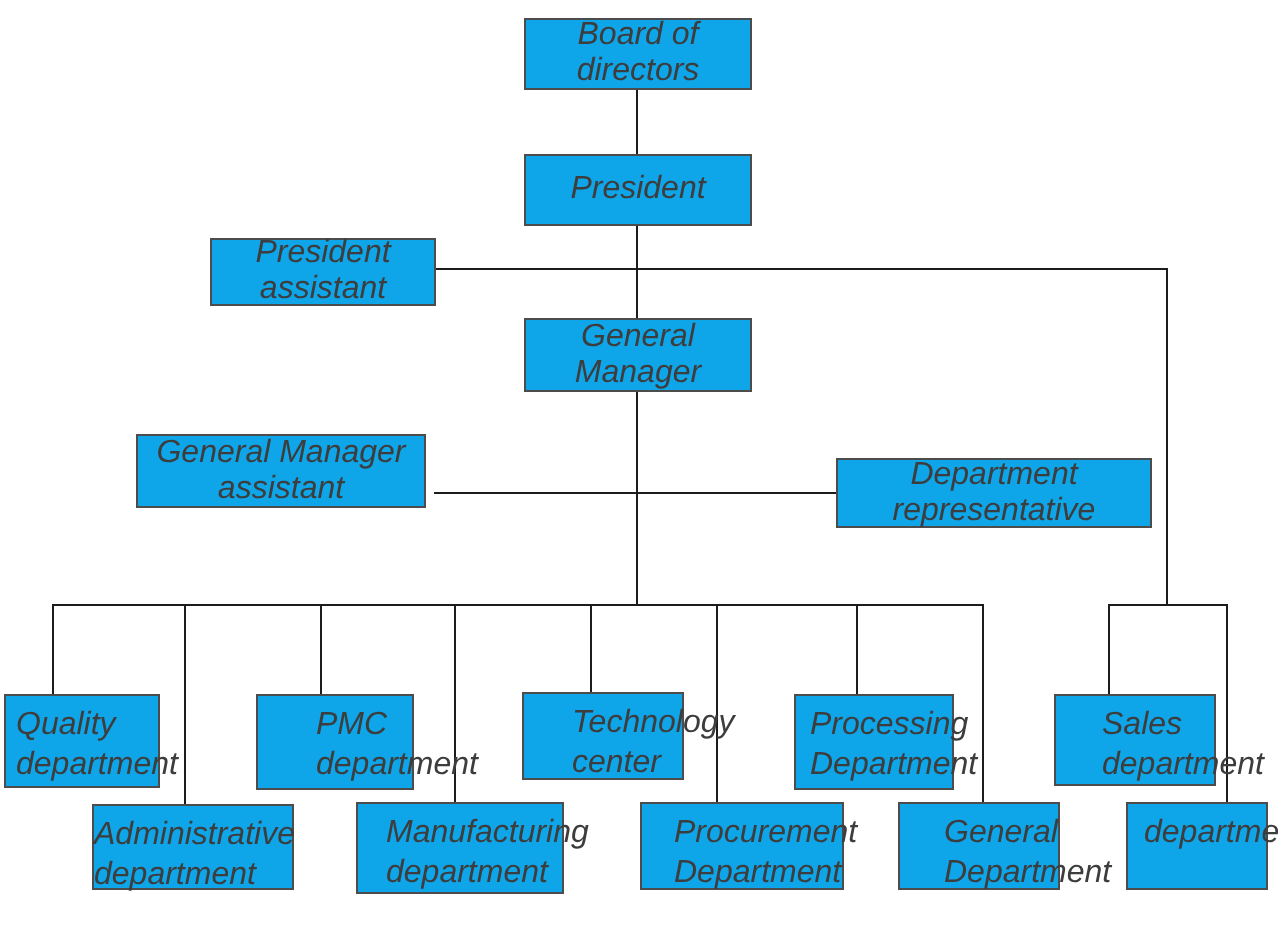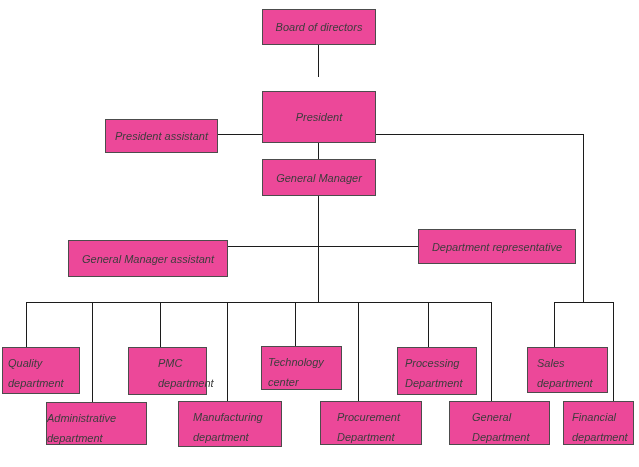--- a/index.html
+++ b/index.html
@@ -3,22 +3,22 @@
 <meta charset="utf-8">
 <style>
   html,body { margin:0; padding:0; background:#ffffff; }
   .canvas {
     position:relative; width:639px; height:467px; background:#ffffff;
     font-family:"Liberation Sans", sans-serif; font-style:italic;
     color:#3d3d3d; overflow:hidden;
   }
   .conn { position:absolute; background:#1c1c1c; z-index:1; }
   .node {
-    position:absolute; box-sizing:border-box; background:#ec4899;
-    border:1px solid #4c4c4c; font-size:11px; z-index:2;
+    position:absolute; box-sizing:border-box; background:#0ea5e9;
+    border:1px solid #4c4c4c; font-size:16px; z-index:2;
   }
   .single { display:flex; align-items:center; justify-content:center; text-align:center; }
   .multi  { padding-top:5px; }
   .multi span { display:block; line-height:20px; white-space:nowrap; }
 </style>
 </head>
 <body>
 
 <div class="canvas">
 
@@ -37,71 +37,70 @@
   <div class="conn" style="left:160px;top:302px;width:1px;height:45px"></div>
   <div class="conn" style="left:227px;top:302px;width:1px;height:99px"></div>
   <div class="conn" style="left:295px;top:302px;width:1px;height:44px"></div>
   <div class="conn" style="left:358px;top:302px;width:1px;height:99px"></div>
   <div class="conn" style="left:428px;top:302px;width:1px;height:45px"></div>
   <div class="conn" style="left:491px;top:302px;width:1px;height:99px"></div>
 
   <div class="node single" style="left:262px;top:9px;width:114px;height:36px">
     <span>Board of directors</span>
   </div>
-  <div class="node single" style="left:262px;top:91px;width:114px;height:52px">
+  <div class="node single" style="left:262px;top:77px;width:114px;height:36px">
     <span>President</span>
   </div>
   <div class="node single" style="left:262px;top:159px;width:114px;height:37px">
     <span>General Manager</span>
   </div>
   <div class="node single" style="left:105px;top:119px;width:113px;height:34px">
     <span>President assistant</span>
   </div>
-  <div class="node single" style="left:68px;top:240px;width:160px;height:37px">
+  <div class="node single" style="left:68px;top:217px;width:145px;height:37px">
     <span>General Manager assistant</span>
   </div>
   <div class="node single" style="left:418px;top:229px;width:158px;height:35px">
     <span>Department representative</span>
   </div>
 
   <div class="node multi" style="left:2px;top:347px;width:78px;height:47px;padding-left:5px">
     <span>Quality</span>
     <span>department</span>
   </div>
   <div class="node multi" style="left:128px;top:347px;width:79px;height:48px;padding-left:29px">
     <span>PMC</span>
     <span>department</span>
   </div>
-  <div class="node multi" style="left:261px;top:346px;width:81px;height:44px;padding-left:6px">
+  <div class="node multi" style="left:261px;top:346px;width:81px;height:44px;padding-left:24px">
     <span>Technology</span>
     <span>center</span>
   </div>
   <div class="node multi" style="left:397px;top:347px;width:80px;height:48px;padding-left:7px">
     <span>Processing</span>
     <span>Department</span>
   </div>
-  <div class="node multi" style="left:527px;top:347px;width:81px;height:46px;padding-left:9px">
+  <div class="node multi" style="left:527px;top:347px;width:81px;height:46px;padding-left:23px">
     <span>Sales</span>
     <span>department</span>
   </div>
 
   <div class="node multi" style="left:46px;top:402px;width:101px;height:43px;">
     <span>Administrative</span>
     <span>department</span>
   </div>
   <div class="node multi" style="left:178px;top:401px;width:104px;height:46px;padding-left:14px">
     <span>Manufacturing</span>
     <span>department</span>
   </div>
   <div class="node multi" style="left:320px;top:401px;width:102px;height:44px;padding-left:16px">
     <span>Procurement</span>
     <span>Department</span>
   </div>
-  <div class="node multi" style="left:449px;top:401px;width:101px;height:44px;padding-left:22px">
+  <div class="node multi" style="left:449px;top:401px;width:81px;height:44px;padding-left:22px">
     <span>General</span>
     <span>Department</span>
   </div>
   <div class="node multi" style="left:563px;top:401px;width:71px;height:44px;padding-left:8px">
-    <span>Financial</span>
     <span>department</span>
   </div>
 
 </div>
 
 </body></html>

